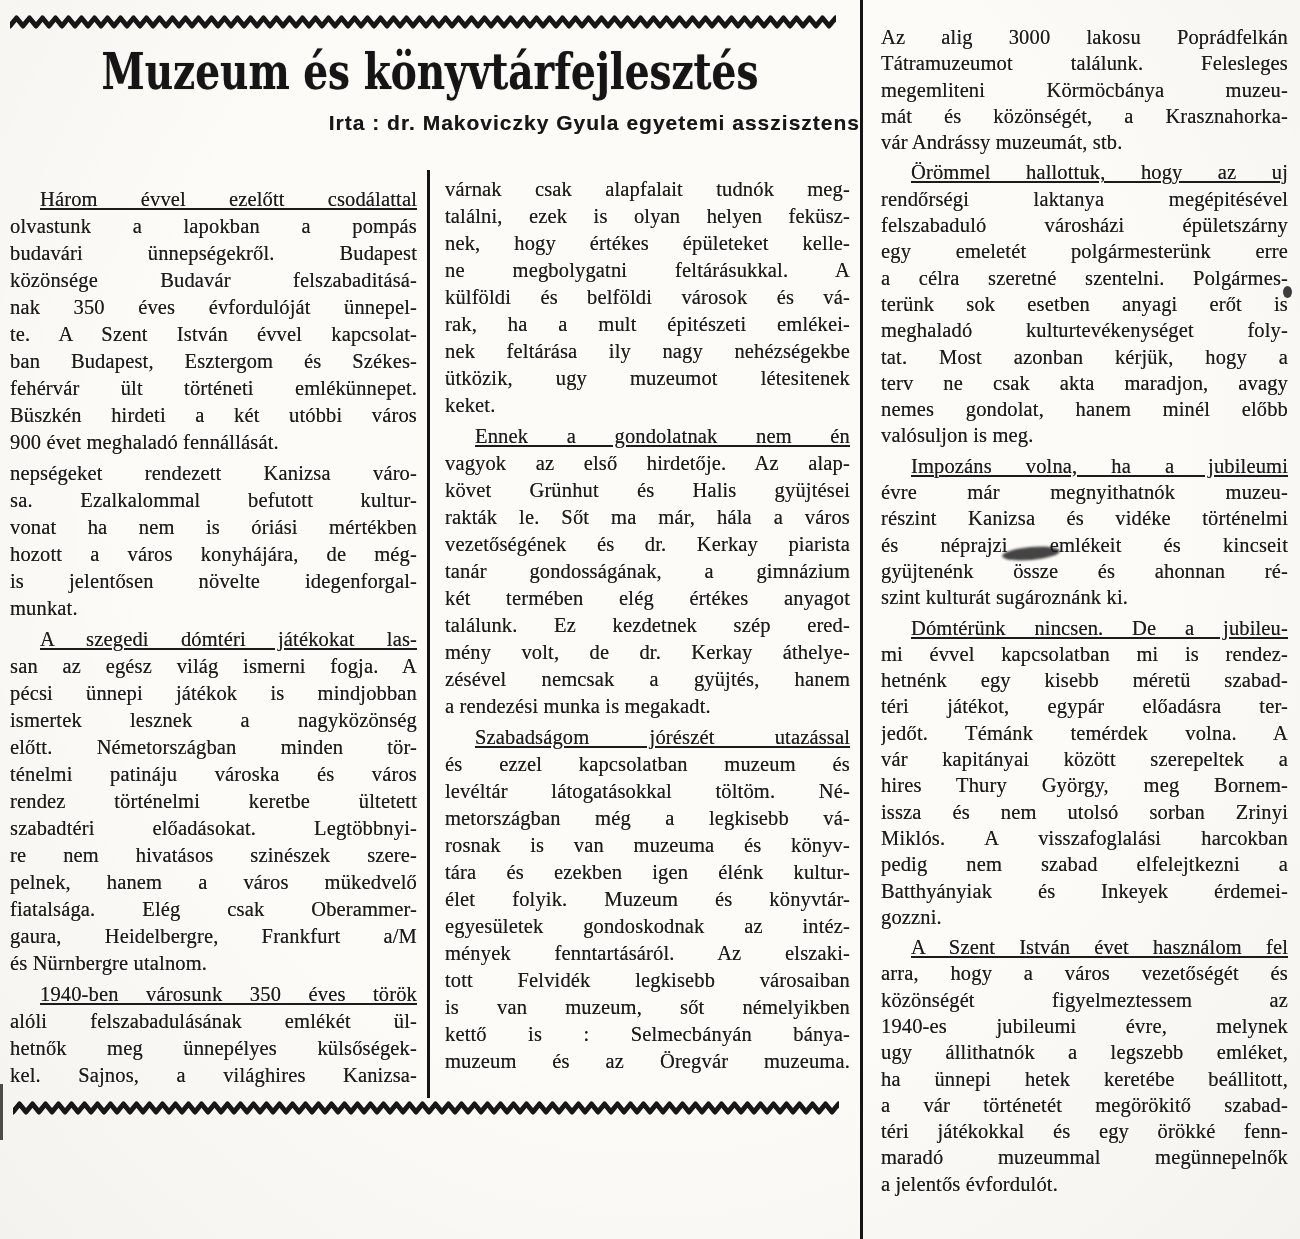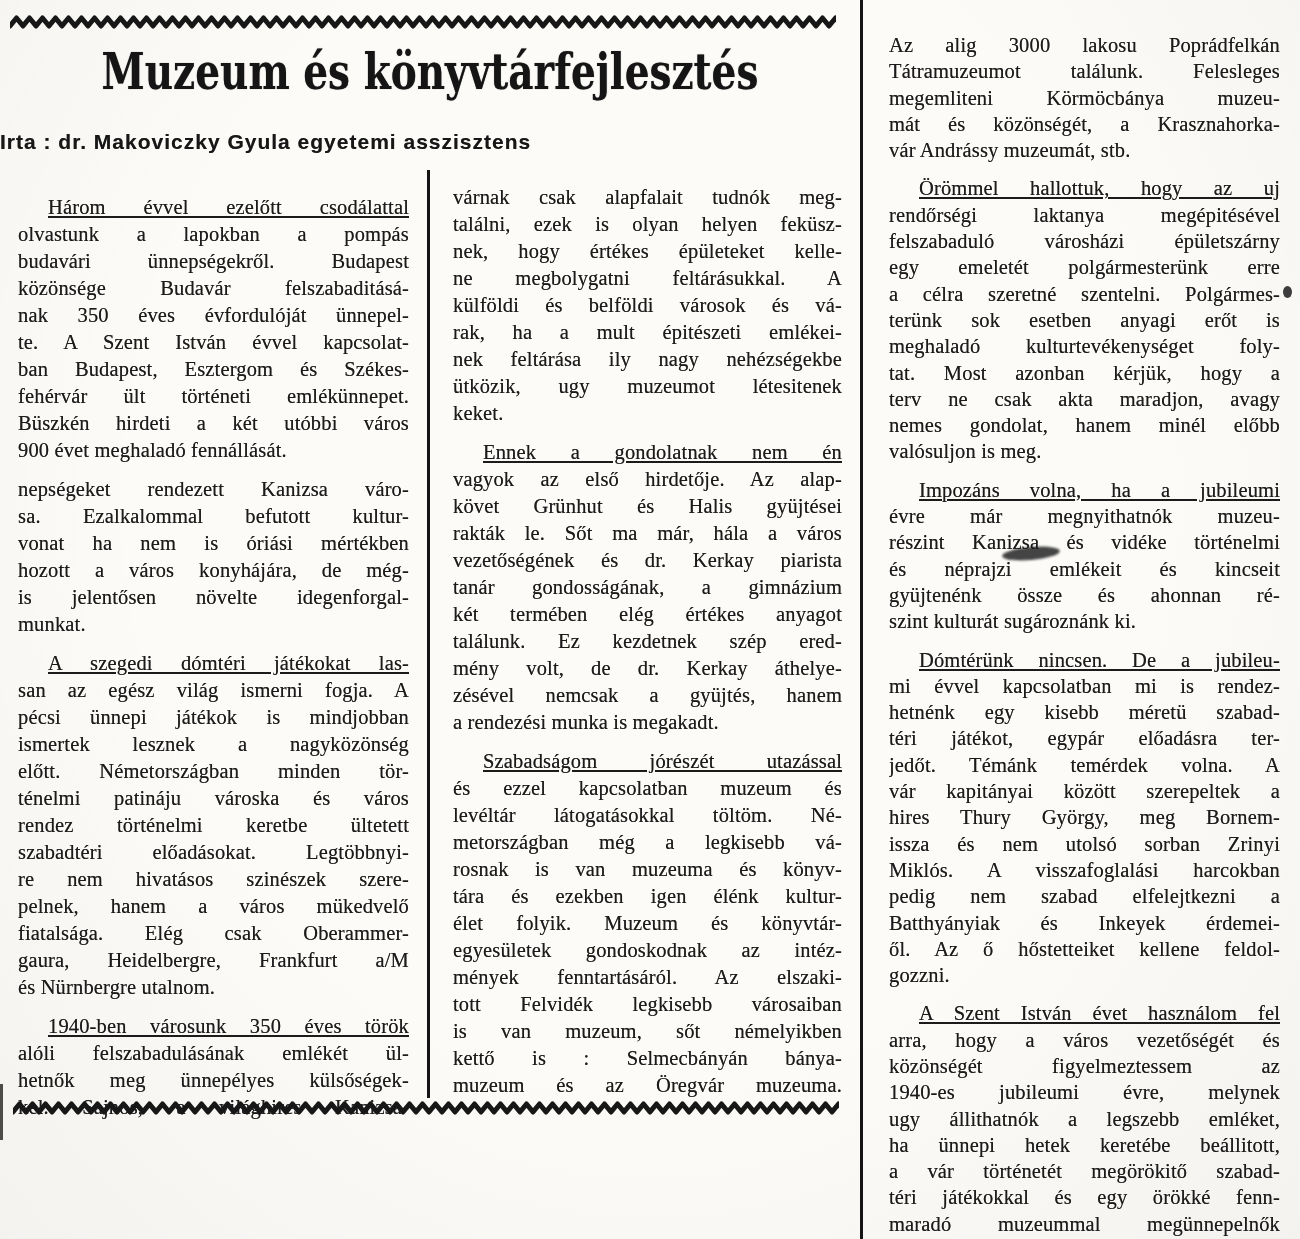--- a/index.html
+++ b/index.html
@@ -21,35 +21,35 @@
   .title {
     position: absolute; left: 0; top: 42px; width: 860px;
     text-align: center;
     font-family: "DejaVu Serif", serif; font-weight: bold;
     font-size: 50px; letter-spacing: 0px; color: #151515;
     transform: scaleX(0.78); transform-origin: 50% 50%;
     text-shadow: 0 0 1px rgba(0,0,0,.55);
     white-space: nowrap;
   }
   .byline {
-    position: absolute; left: 0; top: 130px; width: 860px;
-    text-align: left;
+    position: absolute; left: 0; top: 111px; width: 860px;
+    text-align: right;
     font-family: "Liberation Sans", sans-serif; font-weight: bold;
     font-size: 21px; letter-spacing: 1px; color: #171717;
     text-shadow: 0 0 .5px rgba(0,0,0,.5);
   }
   .col {
     position: absolute;
     font-size: 20.5px; letter-spacing: .15px; color: #1b1b1b;
     text-shadow: 0 0 .6px rgba(25,25,25,.65);
   }
   .col-1 { left: 6px;   top: 182px; width: 415px; }
   .col-2 { left: 441px; top: 172px; width: 413px; }
   .col-3 { left: 877px; top: 20px;  width: 415px; }
-  .para { margin: 12px; }
+  .para { margin: 4px; }
   .line { text-align: justify; overflow: hidden; }
   .colA .line { height: 27px;   line-height: 27px; }
   .colB .line { height: 26.3px; line-height: 26.3px; }
   
   .line::after { content: ""; display: inline-block; width: 100%; height: 0; }
   .line.last { text-align: left; }
   .line.last::after { content: none; }
   .line.indent { text-indent: 30px; text-decoration: underline; }
   .divider { position: absolute; background: #141414; }
   .divider-1 { left: 427px; top: 170px; width: 3px; height: 928px; }
@@ -197,21 +197,20 @@
         <div class="line">mi évvel kapcsolatban mi is rendez-</div>
         <div class="line">hetnénk egy kisebb méretü szabad-</div>
         <div class="line">téri játékot, egypár előadásra ter-</div>
         <div class="line">jedőt. Témánk temérdek volna. A</div>
         <div class="line">vár kapitányai között szerepeltek a</div>
         <div class="line">hires Thury György, meg Bornem-</div>
         <div class="line">issza és nem utolsó sorban Zrinyi</div>
         <div class="line">Miklós. A visszafoglalási harcokban</div>
         <div class="line">pedig nem szabad elfelejtkezni a</div>
         <div class="line">Batthyányiak és Inkeyek érdemei-</div>
-        <div class="line">ől. Az ő hőstetteiket kellene feldol-</div>
         <div class="line last">gozzni.</div>
       </div>
       <div class="para">
         <div class="line indent">A Szent István évet használom fel</div>
         <div class="line">arra, hogy a város vezetőségét és</div>
         <div class="line">közönségét figyelmeztessem az</div>
         <div class="line">1940-es jubileumi évre, melynek</div>
         <div class="line">ugy állithatnók a legszebb emléket,</div>
         <div class="line">ha ünnepi hetek keretébe beállitott,</div>
         <div class="line">a vár történetét megörökitő szabad-</div>

